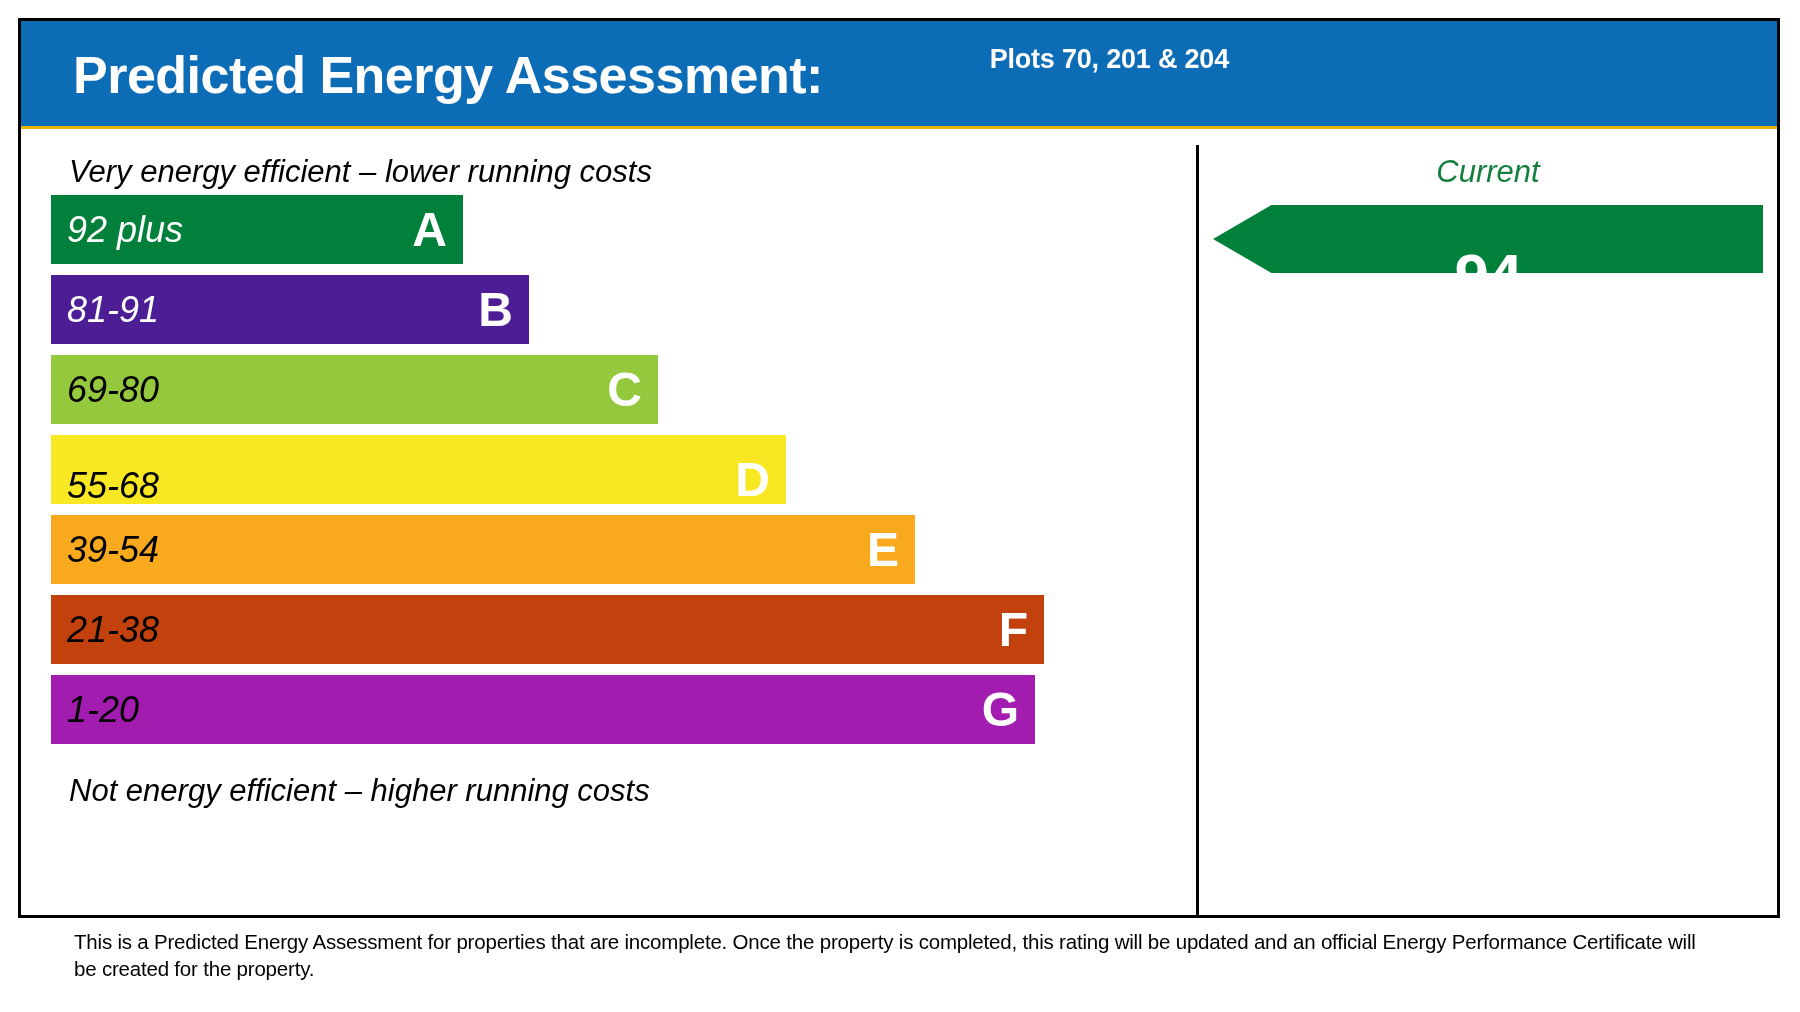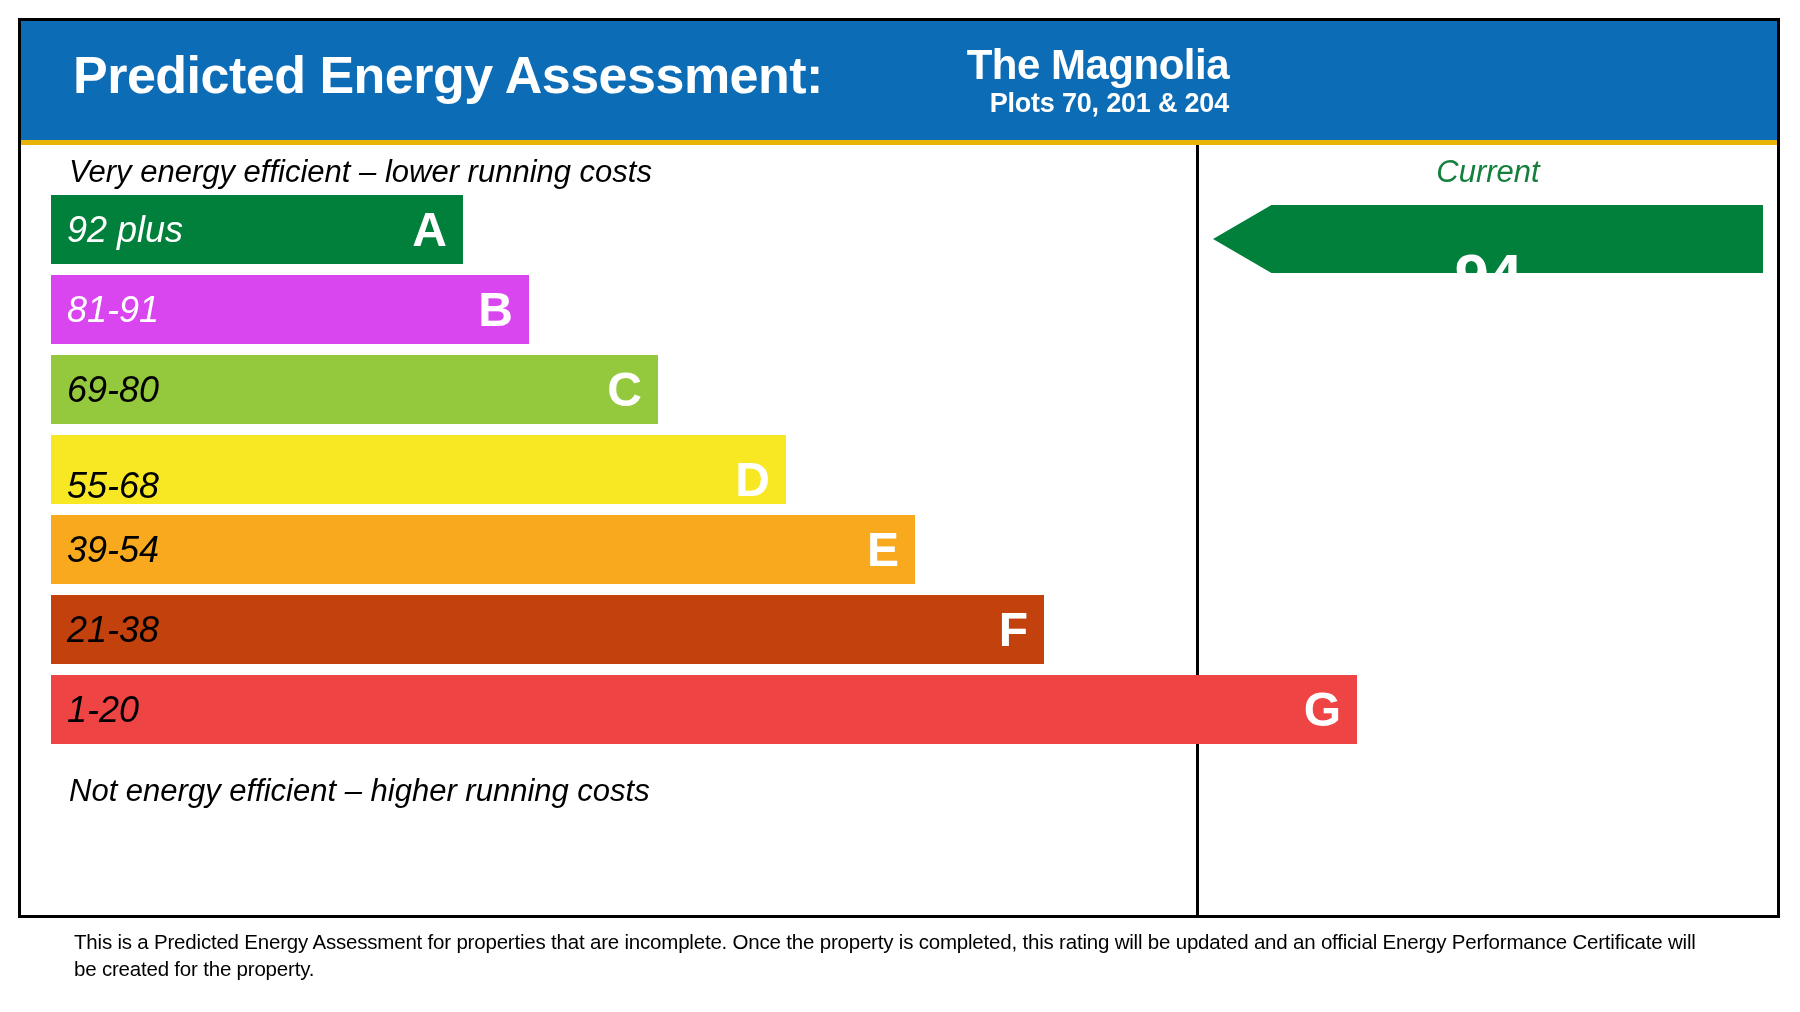--- a/index.html
+++ b/index.html
@@ -33,24 +33,24 @@
     box-sizing: border-box;
     background: #ffffff;
   }
 
   
   .header-band {
     position: absolute;
     left: 0;
     top: 0;
     width: 100%;
-    height: 124px;
+    height: 108px;
     background: #0D6CB6;
     box-sizing: border-box;
-    border-bottom: 5px solid #eab308;
+    border-bottom: 3px solid #eab308;
   }
   .header-title {
     position: absolute;
     left: 52px;
     top: 28px;
     color: #ffffff;
     font-size: 52px;
     font-weight: bold;
     letter-spacing: -0.5px;
     white-space: nowrap;
@@ -196,57 +196,56 @@
 </head>
 <body>
 
 <div id="pea-root">
 
   <div class="frame">
 
     <div class="header-band" style="background: rgb(13, 108, 182);">
       <div class="header-title">Predicted Energy Assessment:</div>
       <div class="header-right">
-        <div class="header-property">The Magnolia</div>
         <div class="header-plots">Plots 70, 201 &amp; 204</div>
       </div>
     </div>
 
     <div class="body-area">
 
       <div class="col-divider"></div>
 
       <div class="caption caption-top">Very energy efficient – lower running costs</div>
 
       <div class="bands">
           <div class="band" style="top: 0px; width: 412px; background: rgb(0, 128, 59);">
             <span class="band-range txt-light">92 plus</span>
             <span class="band-letter" style="color: rgb(255, 255, 255);">A</span>
           </div>
-          <div class="band" style="top: 80px; width: 478px; background: #d946ef;">
+          <div class="band" style="top: 80px; width: 478px; background: #4c1d95;">
             <span class="band-range txt-light">81-91</span>
             <span class="band-letter" style="color: rgb(255, 255, 255);">B</span>
           </div>
           <div class="band" style="top: 160px; width: 607px; background: rgb(149, 201, 61);">
             <span class="band-range txt-dark">69-80</span>
             <span class="band-letter" style="color: rgb(255, 255, 255);">C</span>
           </div>
           <div class="band" style="top: 240px; width: 735px; background: rgb(247, 232, 35); align-items: flex-end;">
             <span class="band-range txt-dark">55-68</span>
             <span class="band-letter" style="color: rgb(255, 255, 255);">D</span>
           </div>
           <div class="band" style="top: 320px; width: 864px; background: rgb(249, 169, 29);">
             <span class="band-range txt-dark">39-54</span>
             <span class="band-letter" style="color: rgb(255, 255, 255);">E</span>
           </div>
           <div class="band" style="top: 400px; width: 993px; background: #c2410c;">
             <span class="band-range txt-dark">21-38</span>
             <span class="band-letter" style="color: rgb(255, 255, 255);">F</span>
           </div>
-          <div class="band" style="top: 480px; width: 1306px; background: #ef4444;">
+          <div class="band" style="top: 480px; width: 984px; background: #a21caf;">
             <span class="band-range txt-dark">1-20</span>
             <span class="band-letter" style="color: rgb(255, 255, 255);">G</span>
           </div>
         </div>
 
       <div class="caption caption-bottom">Not energy efficient – higher running costs</div>
 
       <div class="current-col">
         <div class="current-label">Current</div>
         <div class="rating-arrow">

